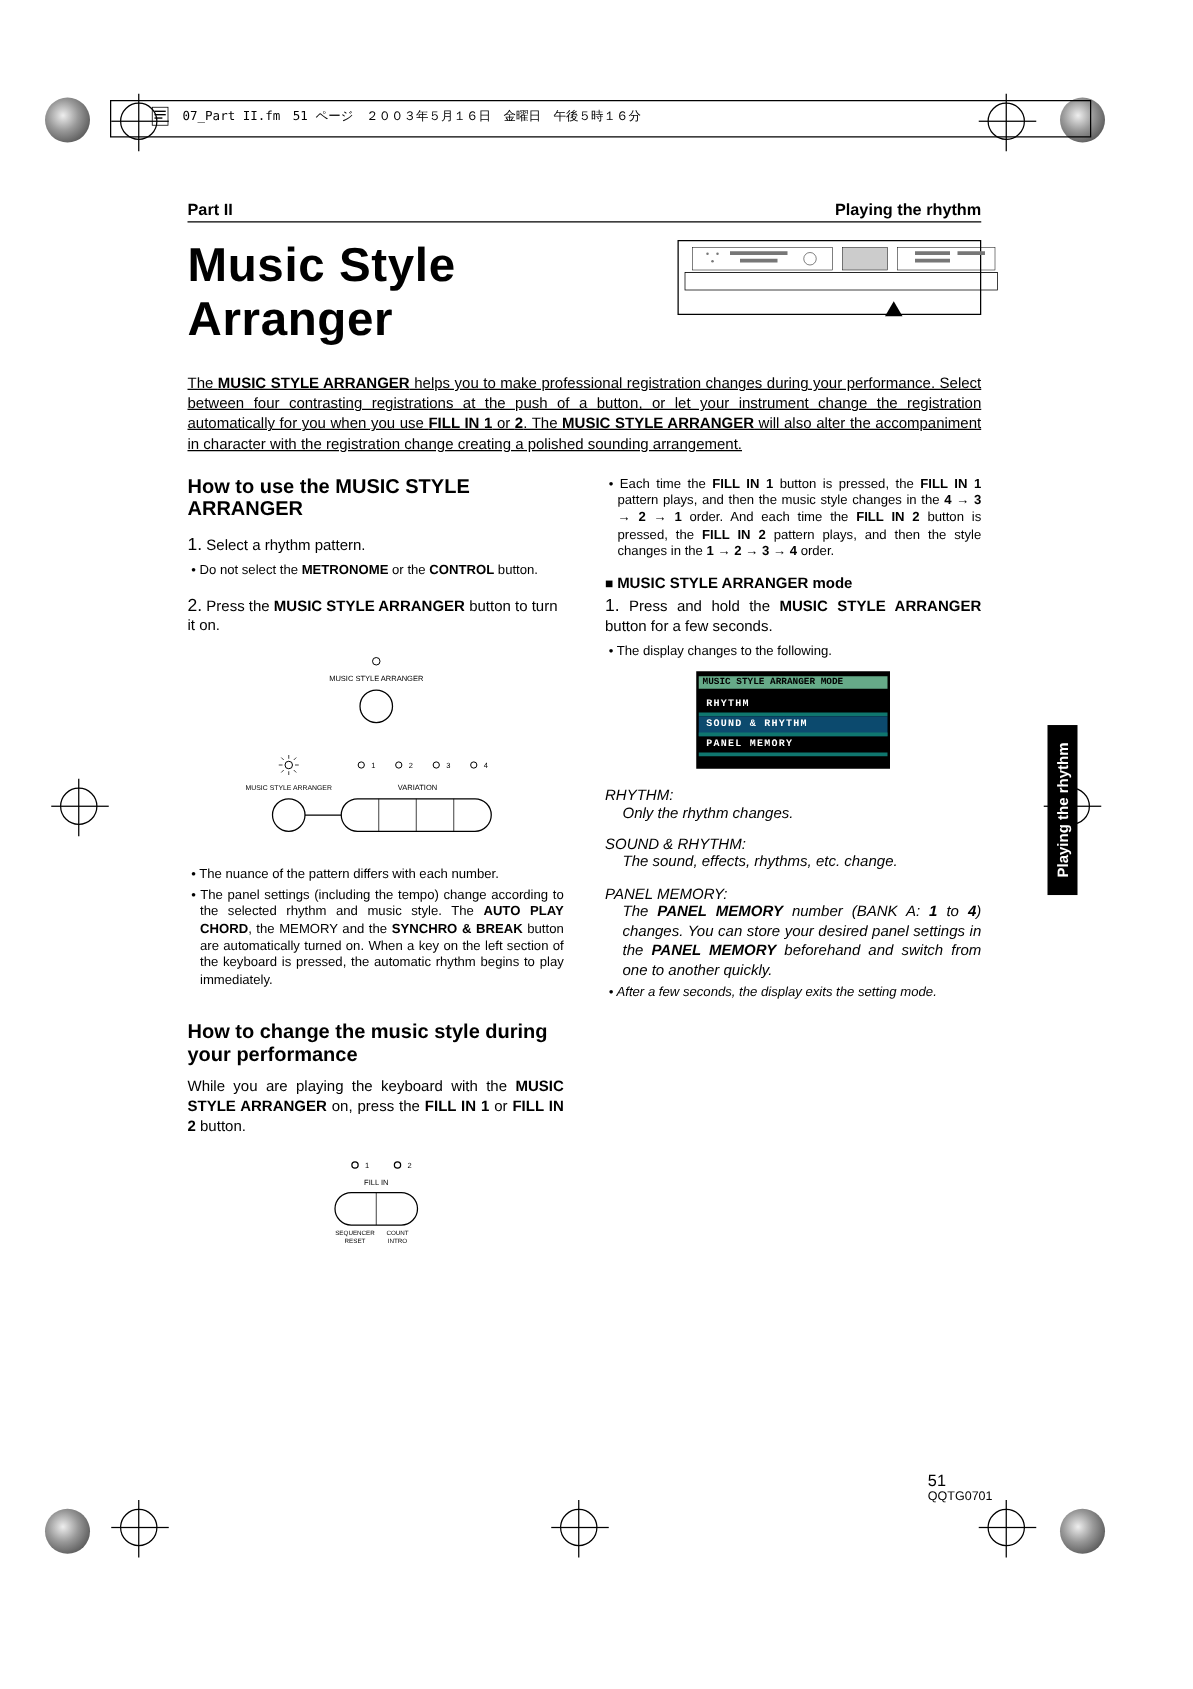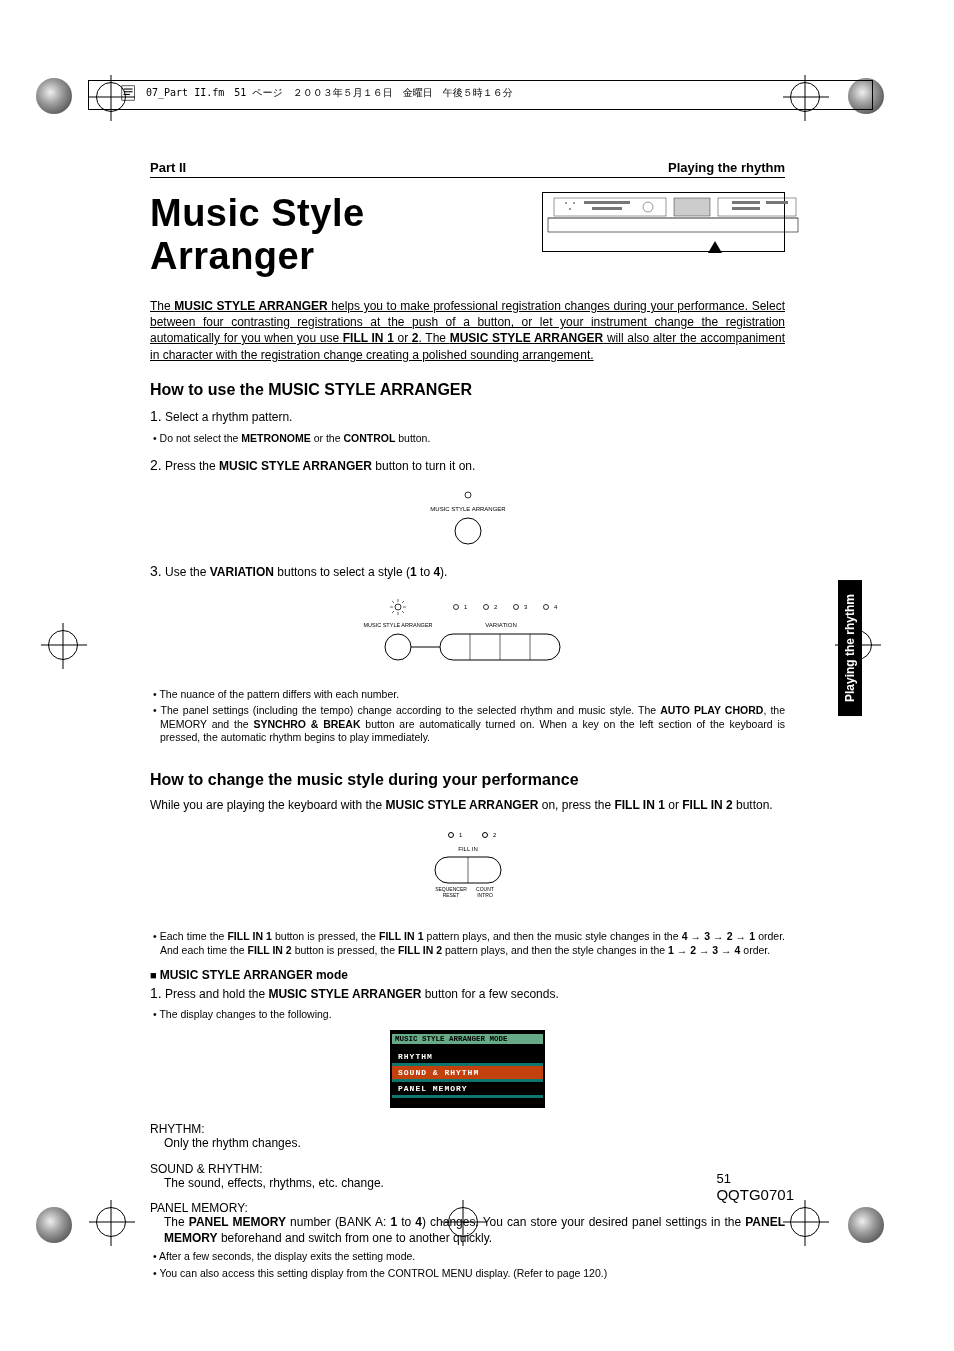--- a/index.html
+++ b/index.html
@@ -59,21 +59,21 @@
     border: 1px solid #000; width: 260px; height: 60px;
     position: relative; background: #fff;
   }
   .kbd-thumb .arrow-up {
     position: absolute; left: 165px; top: 48px;
     width: 0; height: 0; border-left: 7px solid transparent;
     border-right: 7px solid transparent; border-bottom: 12px solid #000;
   }
   .intro { text-align: justify; font-size: 12px; line-height: 1.35; margin-bottom: 18px; text-decoration: underline;}
   .intro b { font-weight: bold; }
-  .cols { display: flex; gap: 12px; flex-direction: column; }
+  .cols { display: flex; gap: 33px; }
   .col { flex: 1; }
   h2.sub {
     font-family: "Arial Black", Arial, sans-serif;
     font-weight: 900; font-size: 16px; line-height: 1.15;
     margin-bottom: 8px;
   }
   .step { margin-bottom: 6px; font-size: 12px; line-height: 1.3; }
   .step .num { font-size: 14px; }
   .bullet { font-size: 10.5px; line-height: 1.3; padding-left: 10px; text-indent: -7px; margin-bottom: 3px; text-align: justify;}
   .bullet::before { content: "• "; }
@@ -83,35 +83,35 @@
   .mode-title { font-size: 12px; font-weight: bold; margin: 10px 0 2px;}
   .mode-title::before { content: "■ "; font-size: 11px;}
   .screen-box {
     width: 155px; margin: 8px auto 14px;
     background: #000; color: #fff;
     font-family: "Courier New", monospace;
     font-size: 8px; padding: 4px 2px 10px;
   }
   .screen-box .hdr { background: #6a8; color: #000; padding: 1px 3px; margin-bottom: 6px; font-weight: bold; font-size:7.5px;}
   .screen-box .row { padding: 2px 6px; border-bottom: 3px solid #0f766e; font-weight: bold; letter-spacing: 1px;}
-  .screen-box .row.grey { background: #c2410c;}
-  .mode-def { margin-bottom: 10px; }
+  .screen-box .row.grey { background: #0c4a6e;}
+  .mode-def { margin-bottom: 10px; font-style: italic; }
   .mode-def .label { font-size: 12px; }
   .mode-def .desc { font-size: 12px; padding-left: 14px; line-height: 1.3; text-align: justify; margin-bottom: 4px;}
   .side-tab {
     position: absolute; right: 92px; top: 580px;
     background: #000; color: #fff;
     writing-mode: vertical-rl; transform: rotate(180deg);
     font-size: 12px; font-weight: bold; padding: 14px 5px;
   }
   .page-num {
     position: absolute; right: 160px; bottom: 148px;
     text-align: left; font-size: 13px;
   }
-  .page-num .docid { font-size: 15px; display: block; }
+  .page-num .docid { font-size: 10px; display: block; }
   .just { text-align: justify; }
 </style>
 </head>
 <body>
 
 <div class="crop-circle-big" style="left:36px; top:78px;"></div>
 <div class="crop-circle-big" style="right:70px; top:78px;"></div>
 <div class="crop-circle-big" style="left:36px; bottom:108px;"></div>
 <div class="crop-circle-big" style="right:70px; bottom:108px;"></div>
 
@@ -186,21 +186,20 @@
       <p class="step" style="margin-top:11px"><span class="num">2.</span> <span>Press the </span><b>MUSIC STYLE ARRANGER</b><span> button to turn it on.</span></p>
 
       <div class="fig">
         <svg width="120" height="60" viewBox="0 0 120 60">
           <circle cx="60" cy="6" r="3" fill="none" stroke="#000" stroke-width="0.8"></circle>
           <text x="60" y="22" font-size="6" text-anchor="middle" font-family="Arial">MUSIC STYLE ARRANGER</text>
           <ellipse cx="60" cy="42" rx="13" ry="13" fill="none" stroke="#000" stroke-width="1"></ellipse>
         </svg>
       </div>
 
-      <p class="step"><span class="num">3.</span> <span>Use the </span><b>VARIATION</b><span> buttons to select a style (</span><b>1</b><span> to </span><b>4</b><span>).</span></p>
 
       <div class="fig">
         <svg width="220" height="80" viewBox="0 0 220 80">
           <g stroke="#000" stroke-width="0.8" fill="none">
 
             <circle cx="40" cy="12" r="3"></circle>
             <g stroke-width="0.6">
               <line x1="40" y1="4" x2="40" y2="7"></line>
                 <line x1="40" y1="17" x2="40" y2="20"></line>
               <line x1="32" y1="12" x2="35" y2="12"></line>
@@ -280,21 +279,20 @@
       <div class="mode-def">
         <div class="label">SOUND &amp; RHYTHM:</div>
         <div class="desc">The sound, effects, rhythms, etc. change.</div>
       </div>
       <div class="mode-def">
         <div class="label">PANEL MEMORY:</div>
         <div class="desc">
           <span>The </span><b>PANEL MEMORY</b><span> number (BANK A: </span><b>1</b><span> to </span><b>4</b><span>) changes. You can store your desired panel settings in the </span><b>PANEL MEMORY</b><span> beforehand and switch from one to another quickly.</span>
         </div>
         <p class="bullet" style="padding-left:10px">After a few seconds, the display exits the setting mode.</p>
-        <p class="bullet" style="padding-left:10px">You can also access this setting display from the CONTROL MENU display. (Refer to page 120.)</p>
       </div>
 
     </div>
   </div>
 
 </div>
 
 <div class="side-tab">Playing the rhythm</div>
 
 <div class="page-num">

